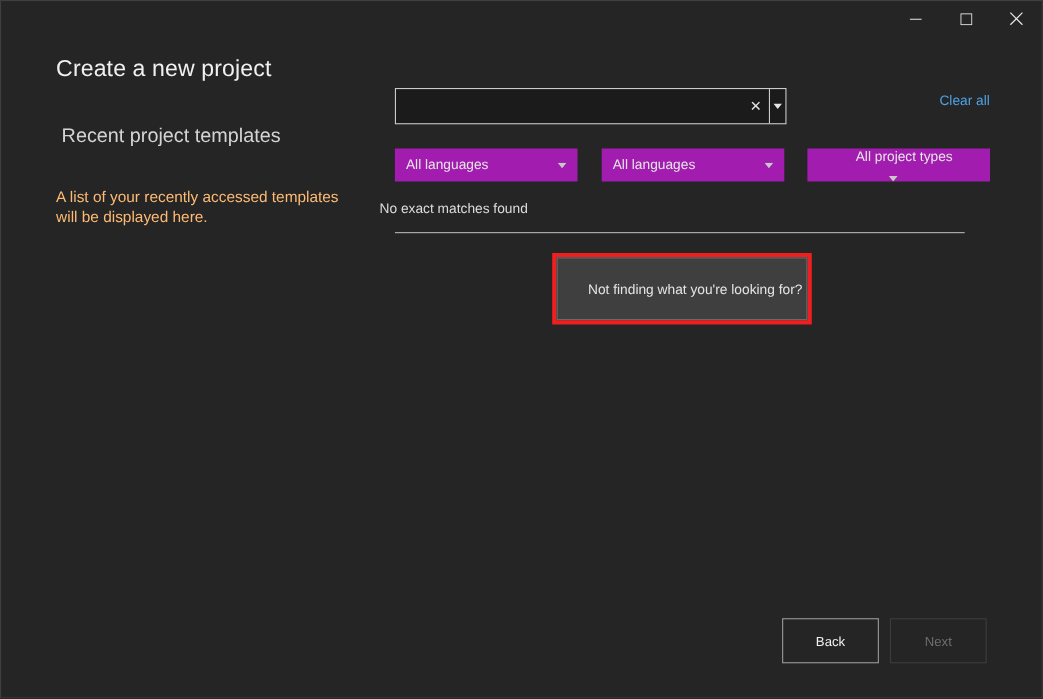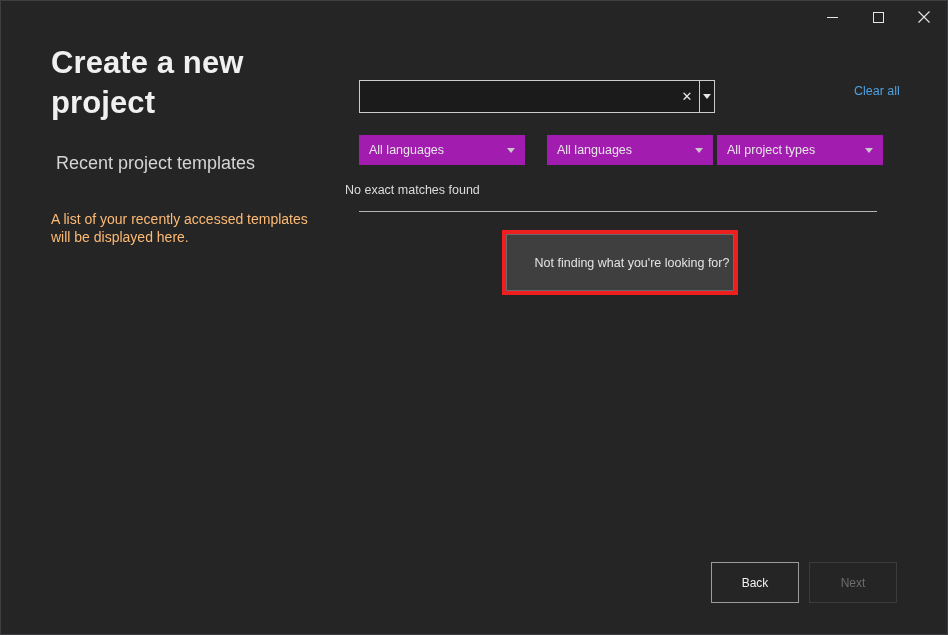--- a/index.html
+++ b/index.html
@@ -42,23 +42,23 @@
   .win-btn svg { display: block; }
 
   
   .left-pane {
     position: absolute;
     left: 50px;
     top: 42px;
     width: 290px;
   }
   .page-title {
-    font-size: 31px;
+    font-size: 21px;
     line-height: 40px;
-    font-weight: 700;
+    font-weight: 400;
     color: #f0f0f0;
     letter-spacing: .1px;
     margin: 0;
     width: 215px;
   }
   .section-head {
     margin-top: 30px;
     margin-left: 5px;
     font-size: 18px;
     color: #d4d4d4;
@@ -144,21 +144,21 @@
     flex: 1;
     white-space: nowrap;
   }
   .filter .f-arrow {
     padding-right: 10px;
     display: flex;
     align-items: center;
   }
   #filter-languages   { left: 358px; width: 166px; }
   #filter-platforms   { left: 546px; width: 166px; }
-  #filter-projecttypes{ left: 716px; width: 166px; }
+  #filter-projecttypes{ left: 733px; width: 166px; flex-direction: column; }
 
   
   .no-match {
     position: absolute;
     left: 344px;
     top: 182px;
     font-size: 12.5px;
     color: #dcdcdc;
   }
   .divider {

